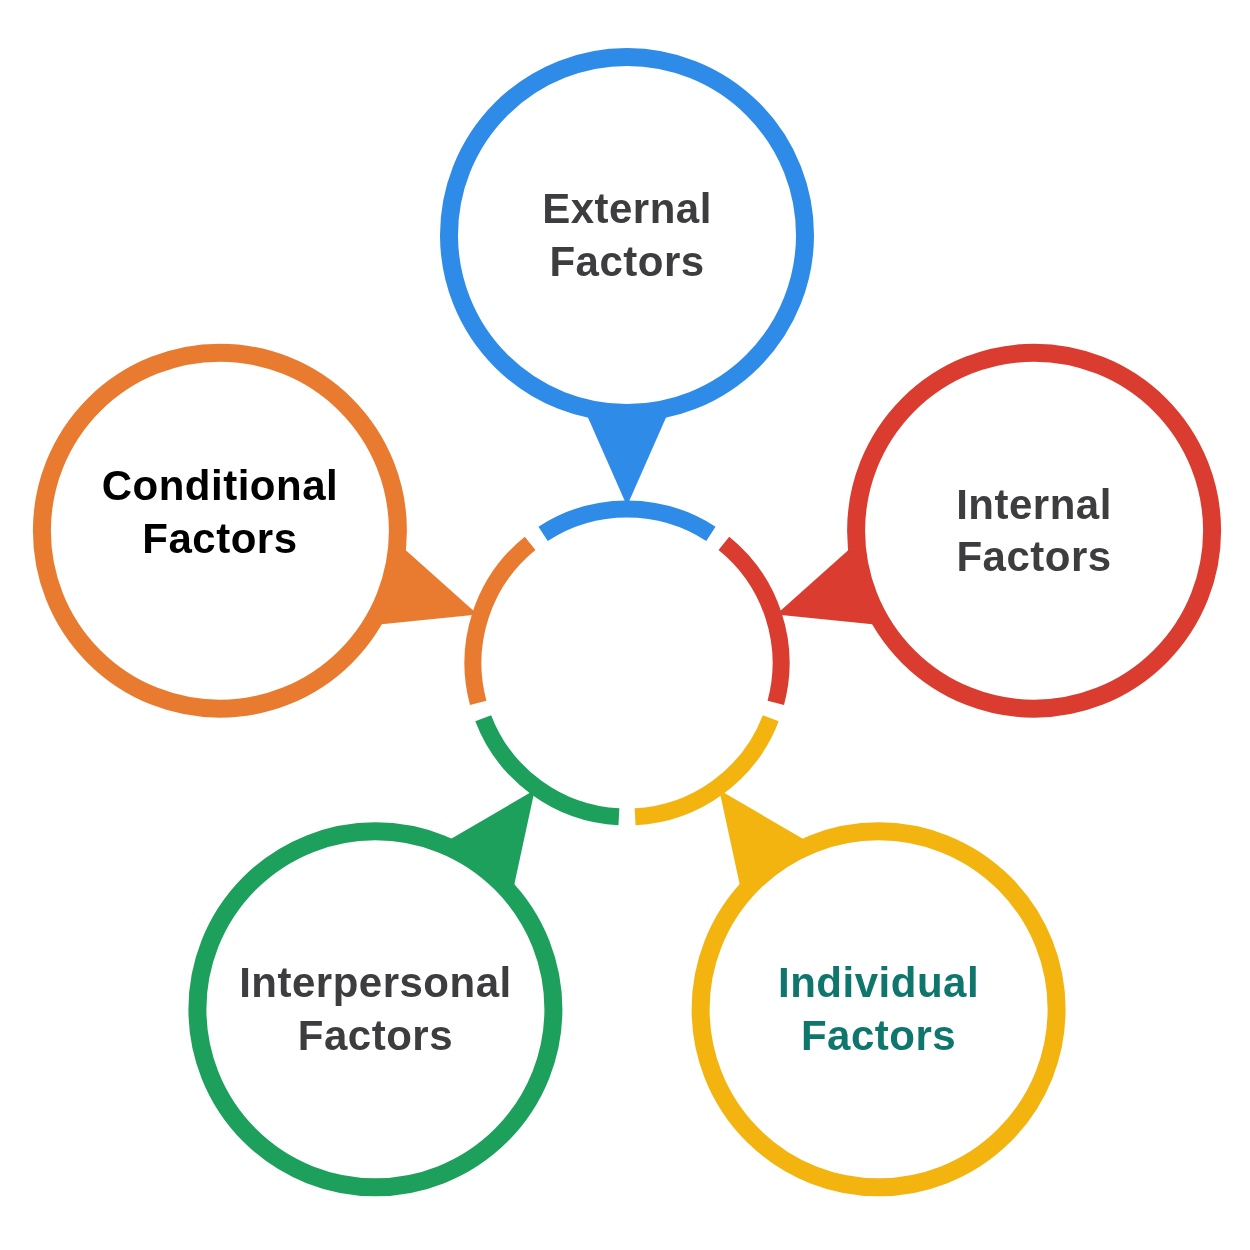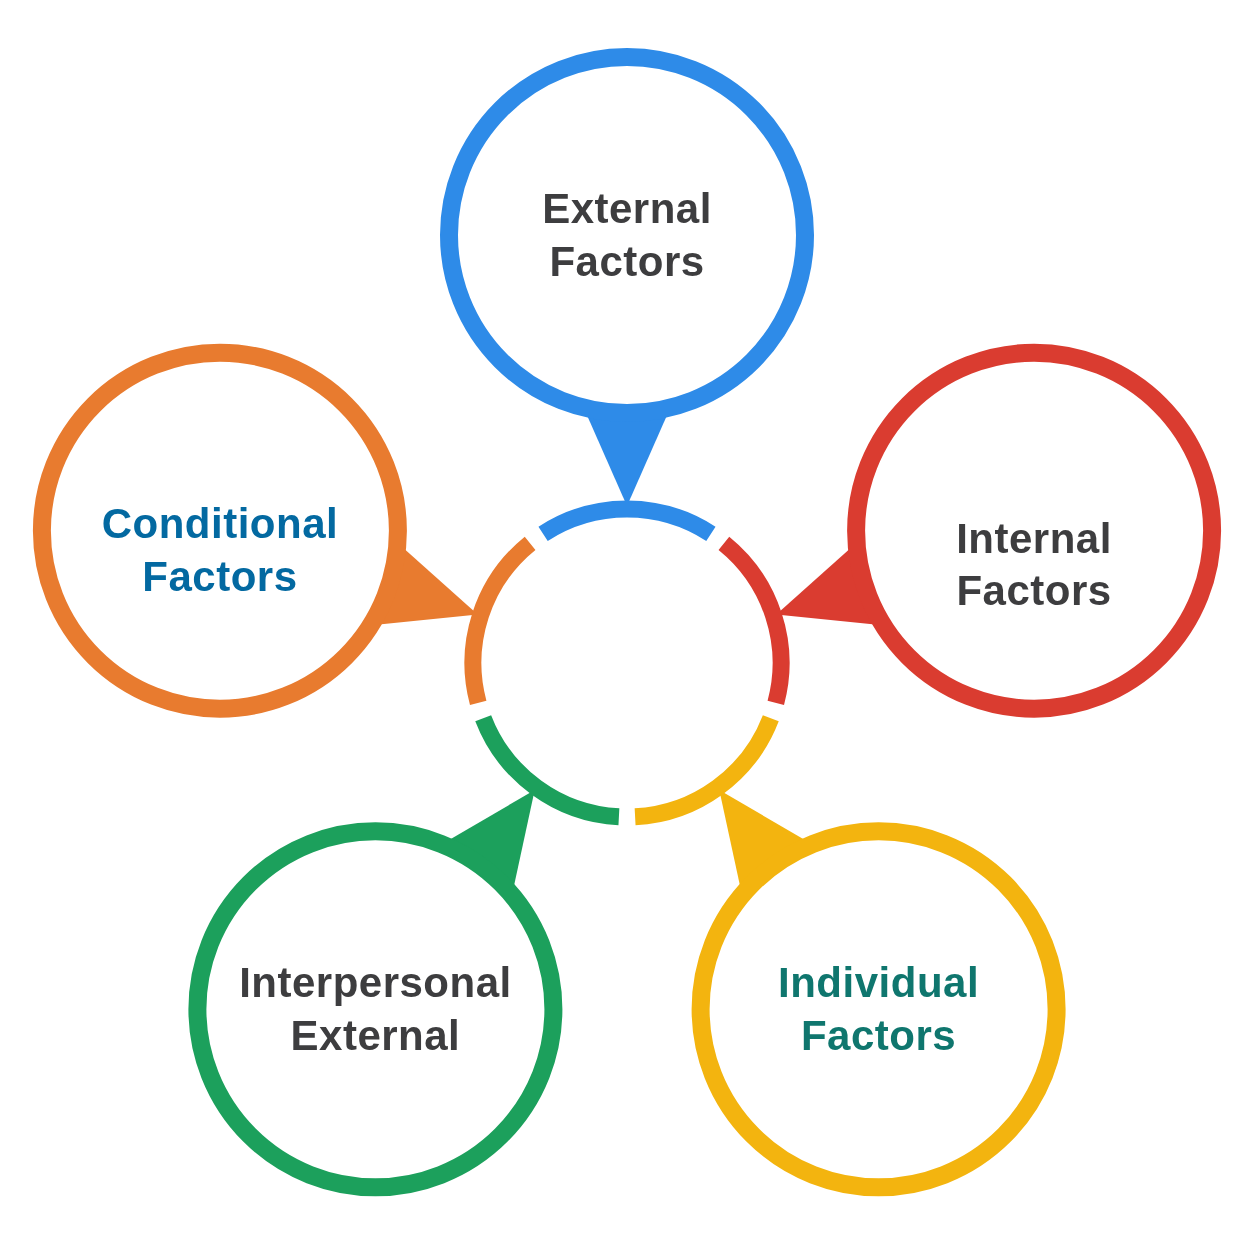--- a/index.html
+++ b/index.html
@@ -54,21 +54,21 @@
       <path d="M 770.8 718.2 A 154 154 0 0 1 635.1 816.8" fill="none" stroke="#f3b40f" stroke-width="17"></path>
       <circle cx="627.0" cy="235.0" r="178" fill="#ffffff" stroke="#2e8be8" stroke-width="18"></circle>
       <circle cx="219.9" cy="530.7" r="178" fill="#ffffff" stroke="#e87b2f" stroke-width="18"></circle>
       <circle cx="1034.1" cy="530.7" r="178" fill="#ffffff" stroke="#da3c30" stroke-width="18"></circle>
       <circle cx="375.4" cy="1009.3" r="178" fill="#ffffff" stroke="#1ca05c" stroke-width="18"></circle>
       <circle cx="878.6" cy="1009.3" r="178" fill="#ffffff" stroke="#f3b40f" stroke-width="18"></circle>
     </svg>
 
   <div class="node-label" style="left: 627px; top: 235px; color: rgb(61, 61, 63);">External
 Factors</div>
-  <div class="node-label" style="left: 219.948px; top: 550px; color: #0369a1;">Conditional
+  <div class="node-label" style="left: 219.948px; top: 512px; color: #000000;">Conditional
 Factors</div>
-  <div class="node-label" style="left: 1034.05px; top: 530.741px; color: rgb(61, 61, 63); margin-top: 34px;">Internal
+  <div class="node-label" style="left: 1034.05px; top: 530.741px; color: rgb(61, 61, 63);">Internal
 Factors</div>
   <div class="node-label" style="left: 375.428px; top: 1009.26px; color: rgb(61, 61, 63);">Interpersonal
-External</div>
+Factors</div>
   <div class="node-label" style="left: 878.572px; top: 1009.26px; color: #0f766e;">Individual
 Factors</div>
 </div>
 
 </body></html>

